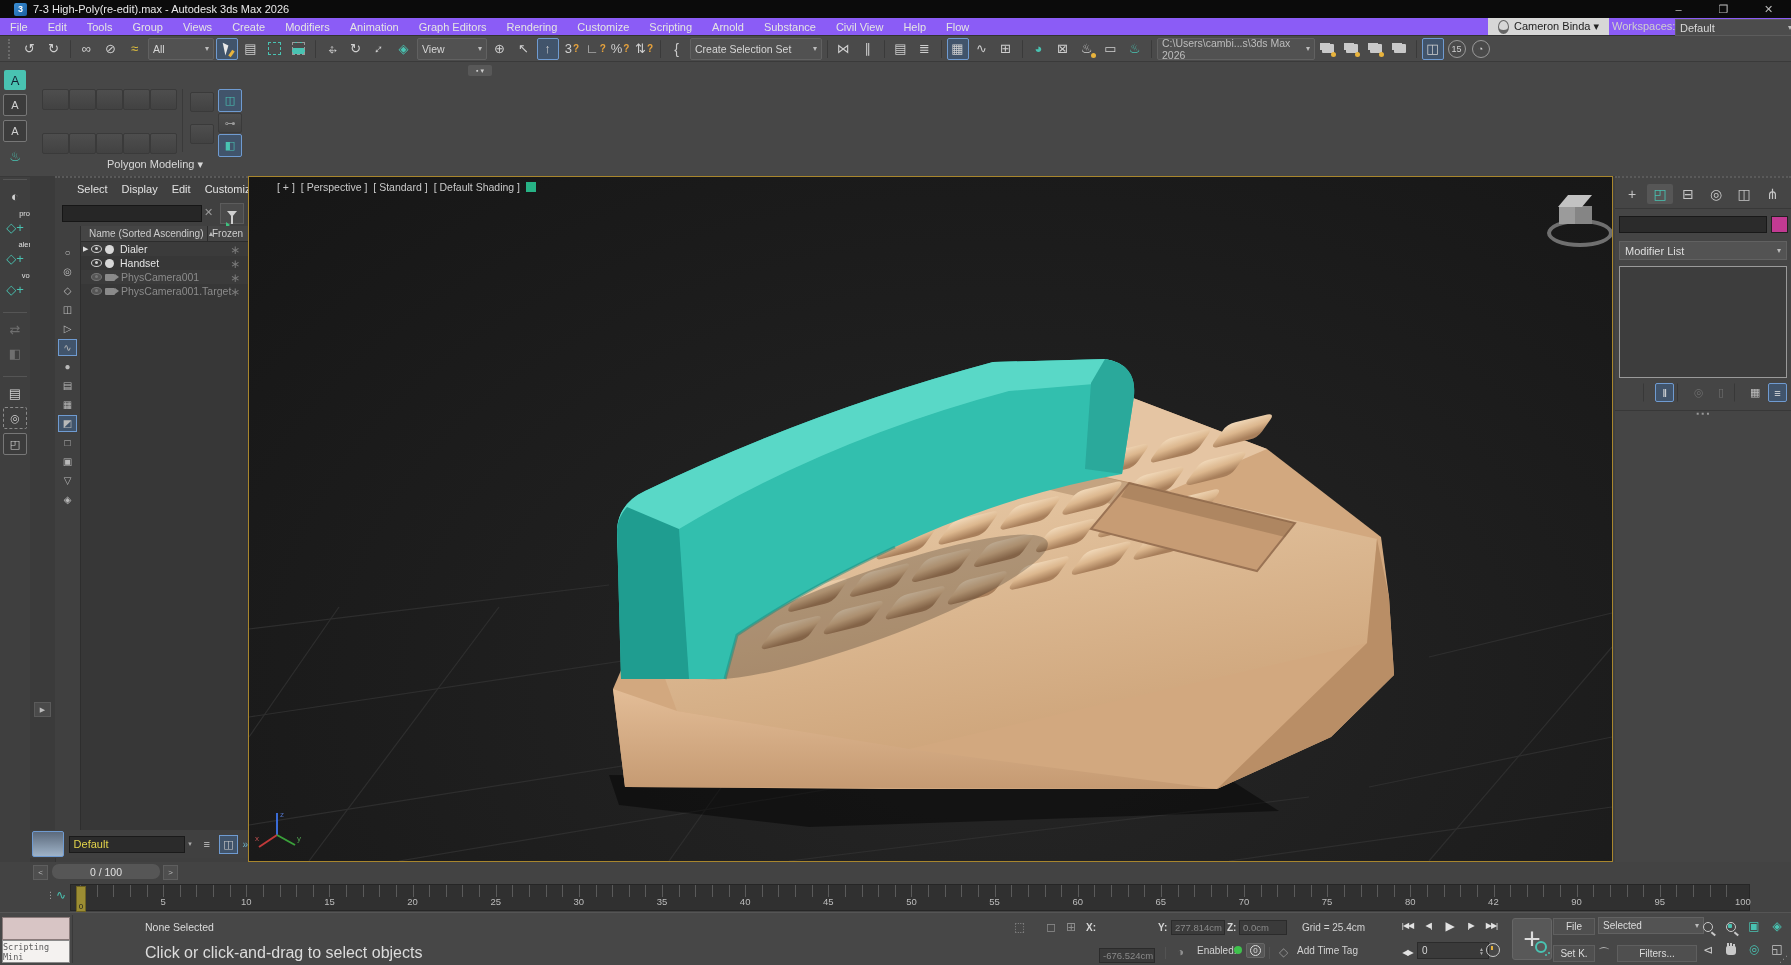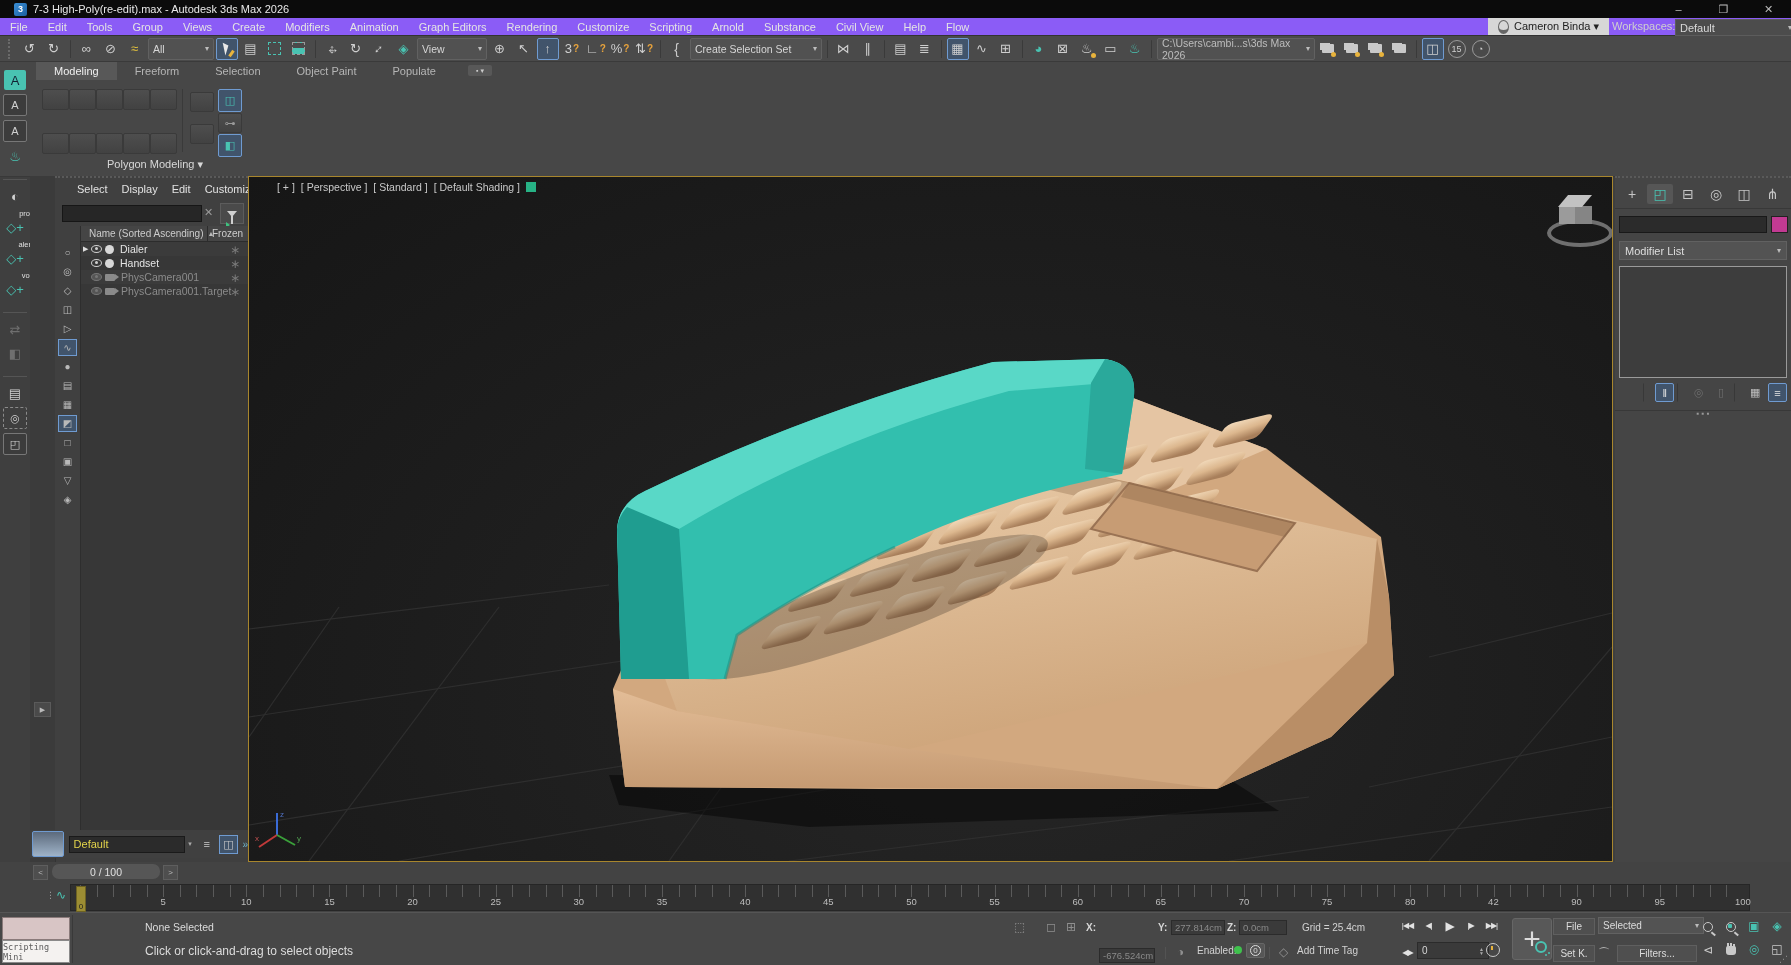--- a/index.html
+++ b/index.html
@@ -145,21 +145,21 @@
      background:repeating-linear-gradient(90deg,#5a5a5a 0 1px,transparent 1px 16.63px),repeating-linear-gradient(90deg,#8a8a8a 0 1px,transparent 1px 83.15px);}
   #ruler-labels{position:absolute;left:9px;top:11px;width:1663px;display:flex;justify-content:space-between;}
   #ruler-labels .tk{width:0;display:inline-flex;justify-content:center;overflow:visible;color:#bdbdbd;font-size:9.5px;}
   #playhead{position:absolute;left:5px;top:1px;width:8px;height:24px;background:#9c8d33;border:1px solid #6e6323;color:#1e1e1e;font-size:8px;display:flex;align-items:flex-end;justify-content:center;}
   
   #statusbar{left:0;top:912px;width:1791px;height:53px;background:#474747;border-top:1px solid #555;}
   #macro-pane{position:absolute;left:2px;top:4px;width:66px;height:21px;background:#d8c5c5;border:1px solid #8a7a7a;}
   #mini-pane{position:absolute;left:2px;top:27px;width:66px;height:21px;background:#f4f2f0;border:1px solid #8a8a8a;
              color:#5c5c5c;font-family:"DejaVu Sans Mono","Liberation Mono",monospace;font-size:8.5px;display:flex;align-items:center;justify-content:center;}
   #st-sel{position:absolute;left:145px;top:8px;color:#dcdcdc;font-size:10.5px;}
-  #st-prompt{position:absolute;left:145px;top:31px;color:#dcdcdc;font-size:12px;}
+  #st-prompt{position:absolute;left:145px;top:31px;color:#dcdcdc;font-size:16px;}
   .stico{position:absolute;color:#8f8f8f;font-size:12px;top:7px;}
   .coordlab{position:absolute;top:9px;color:#d6d6d6;font-size:10px;font-weight:bold;}
   .coordbox{position:absolute;top:7px;height:13px;background:#3a3a3a;border:1px solid #2b2b2b;color:#8a8a8a;font-size:9.5px;display:flex;align-items:center;padding:0 3px;}
   #st-grid{position:absolute;left:1302px;top:9px;color:#d2d2d2;font-size:10px;}
   .r2{top:32px !important;}
   #st-enabled{position:absolute;left:1197px;top:32px;color:#d2d2d2;font-size:10px;}
   #st-greendot{position:absolute;left:1234px;top:33px;width:8px;height:8px;border-radius:50%;background:var(--green-dot);}
   #st-mute{position:absolute;left:1246px;top:30px;width:17px;height:13px;background:#565656;border:1px solid #666;border-radius:2px;color:#ddd;font-size:8px;display:flex;align-items:center;justify-content:center;}
   #st-mute i{font-style:normal;border:1px solid #ddd;border-radius:50%;width:9px;height:9px;display:flex;align-items:center;justify-content:center;}
   #st-timetag{position:absolute;left:1297px;top:32px;color:#d2d2d2;font-size:10px;}
@@ -483,27 +483,20 @@
       </span>
 
       <span class="ti circle">
         <span class="g">◔</span>
         <span class="q"></span>
       </span>
 
   </div>
 
   <div class="r" id="ribbon">
-    <div id="ribbontabs">
-      <div class="rt active">Modeling</div>
-        <div class="rt">Freeform</div>
-        <div class="rt">Selection</div>
-        <div class="rt">Object Paint</div>
-        <div class="rt">Populate</div>
-    </div>
     <div id="ribbonmore">▪ ▾</div>
 
     <div class="rbtn" style="left:42px;top:27px;width:25px;height:19px;"></div>
     <div class="rbtn" style="left:69px;top:27px;width:25px;height:19px;"></div>
     <div class="rbtn" style="left:96px;top:27px;width:25px;height:19px;"></div>
     <div class="rbtn" style="left:123px;top:27px;width:25px;height:19px;"></div>
     <div class="rbtn" style="left:150px;top:27px;width:25px;height:19px;"></div>
     <div class="rbtn" style="left:42px;top:71px;width:25px;height:19px;"></div>
     <div class="rbtn" style="left:69px;top:71px;width:25px;height:19px;"></div>
     <div class="rbtn" style="left:96px;top:71px;width:25px;height:19px;"></div>

